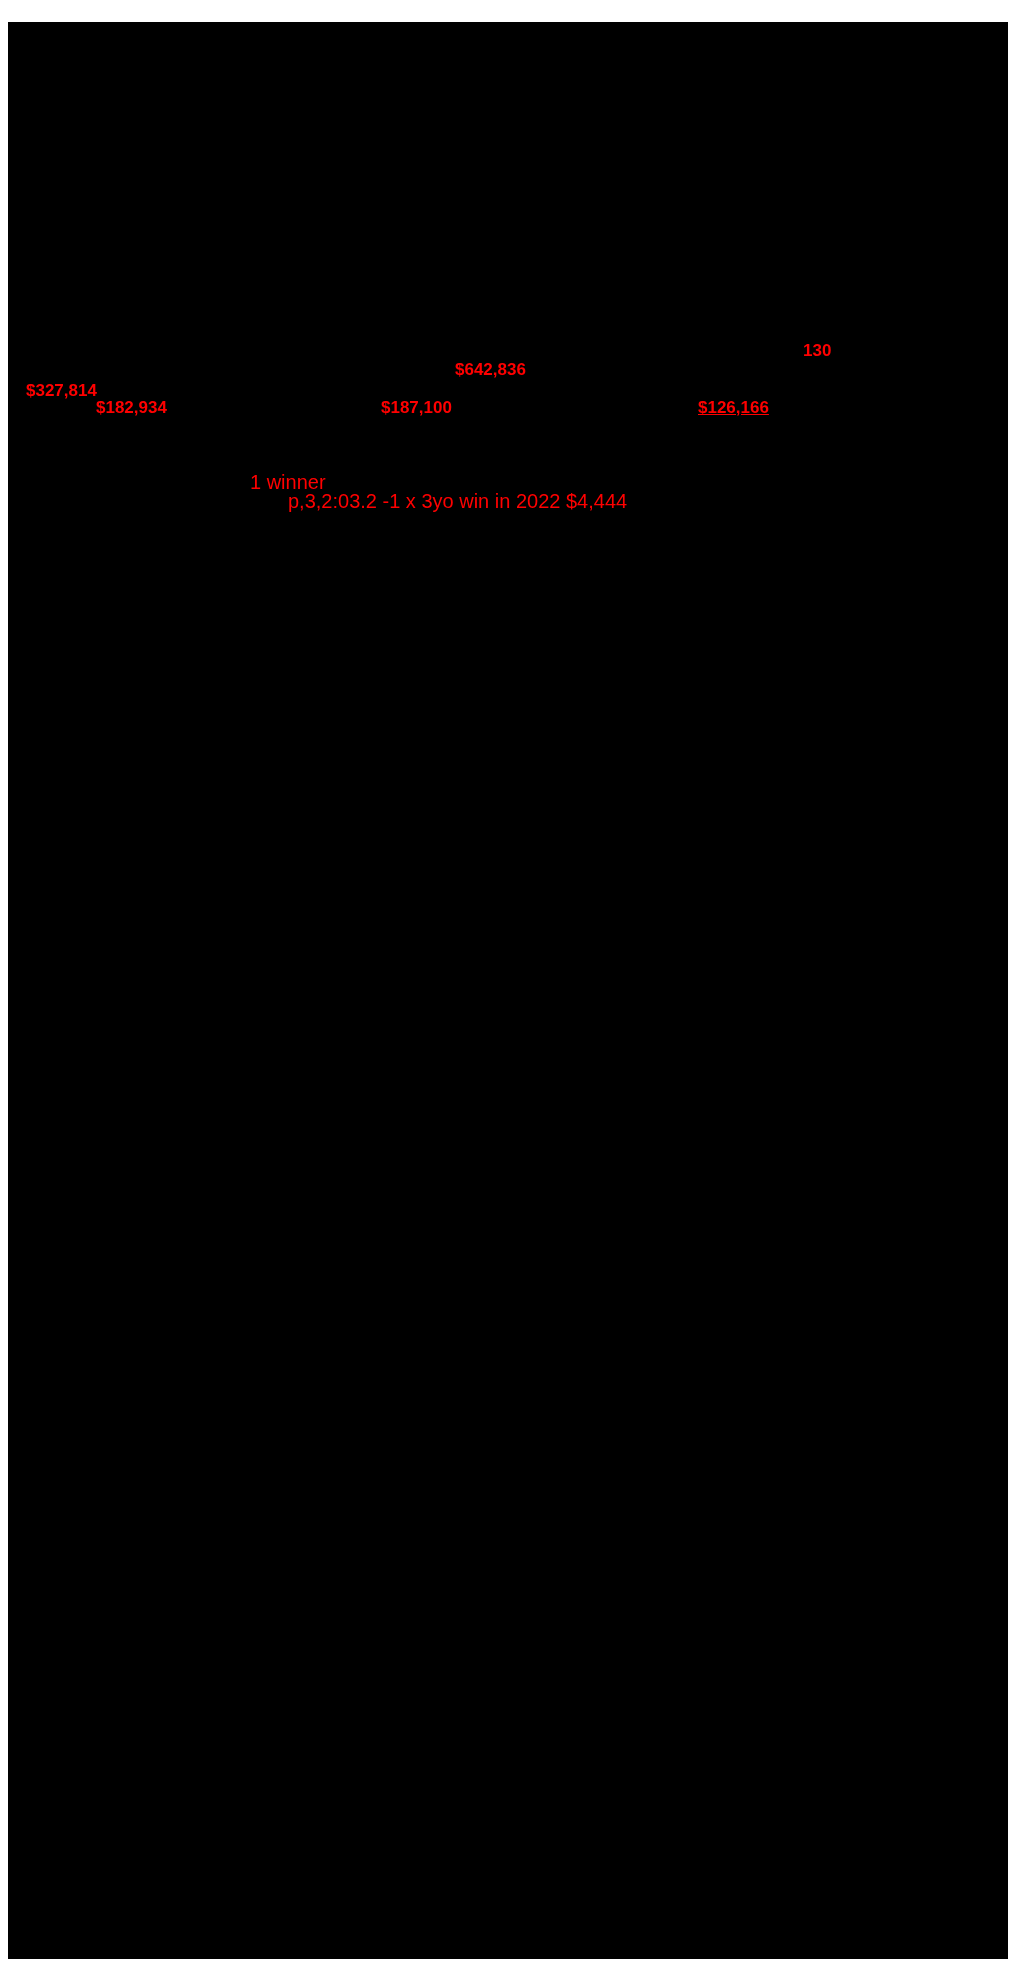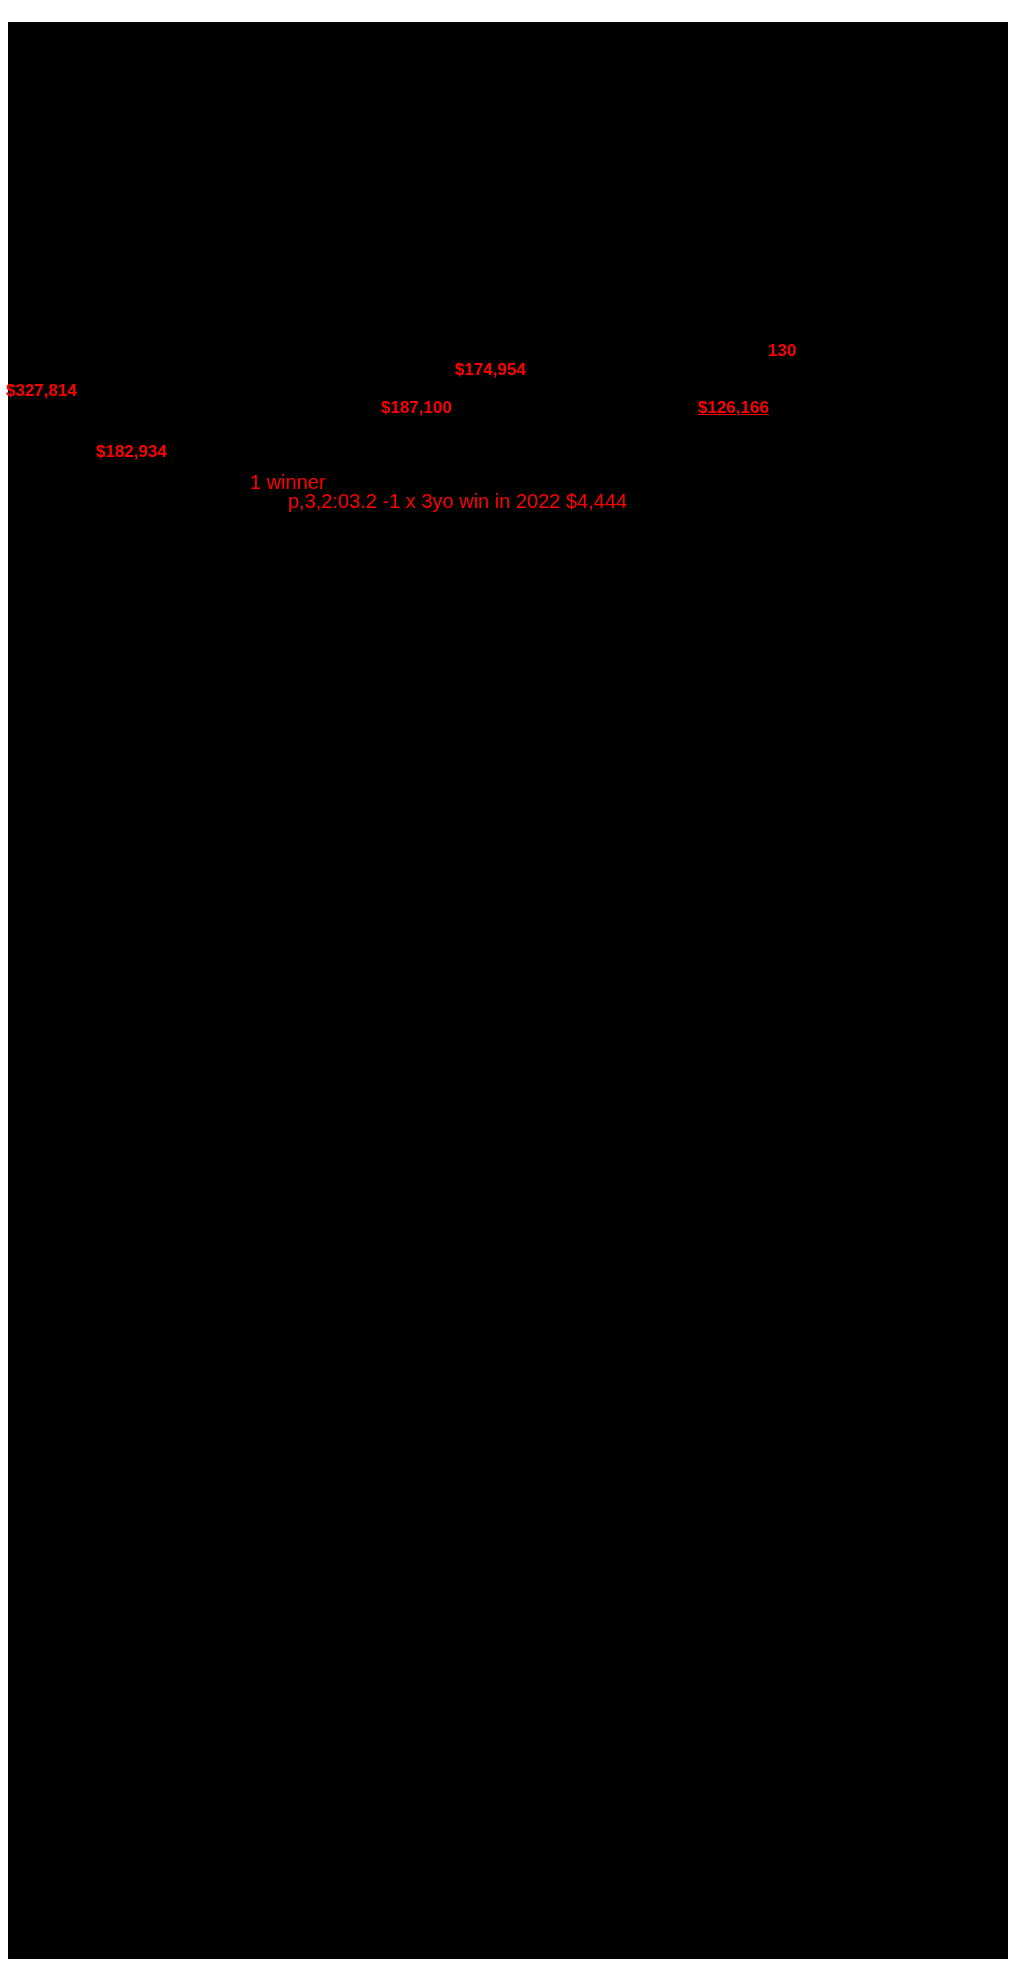--- a/index.html
+++ b/index.html
@@ -41,22 +41,22 @@
     font-weight: normal;
   }
 </style>
 </head>
 <body>
 
 <div id="stage">
 
   <div class="panel" style="left:8px; top:22px; width:1000px; height:1937px;"></div>
 
-  <div class="overlay-text amt" style="left:6px; top:382px;">$327,814</div>
-  <div class="overlay-text amt" style="left:96px; top:399px;margin-top:44px;">$182,934</div>
-  <div class="overlay-text amt" style="left:455px; top:361px;">$174,954</div>
+  <div class="overlay-text amt" style="left:26px; top:382px;">$327,814</div>
+  <div class="overlay-text amt" style="left:96px; top:399px;">$182,934</div>
+  <div class="overlay-text amt" style="left:455px; top:361px;">$642,836</div>
   <div class="overlay-text amt" style="left:381px; top:399px;">$187,100</div>
   <div class="overlay-text amt" style="left:698px; top:399px;text-decoration:underline;">$126,166</div>
-  <div class="overlay-text amt" style="left:768px; top:342px;text-align:right;">130</div>
+  <div class="overlay-text amt" style="left:803px; top:342px;text-align:right;">130</div>
   <div class="overlay-text note" style="left:250px; top:472px;">1 winner</div>
   <div class="overlay-text note" style="left:288px; top:491px;">p,3,2:03.2 -1 x 3yo win in 2022 $4,444</div>
 
 </div>
 
 </body></html>

